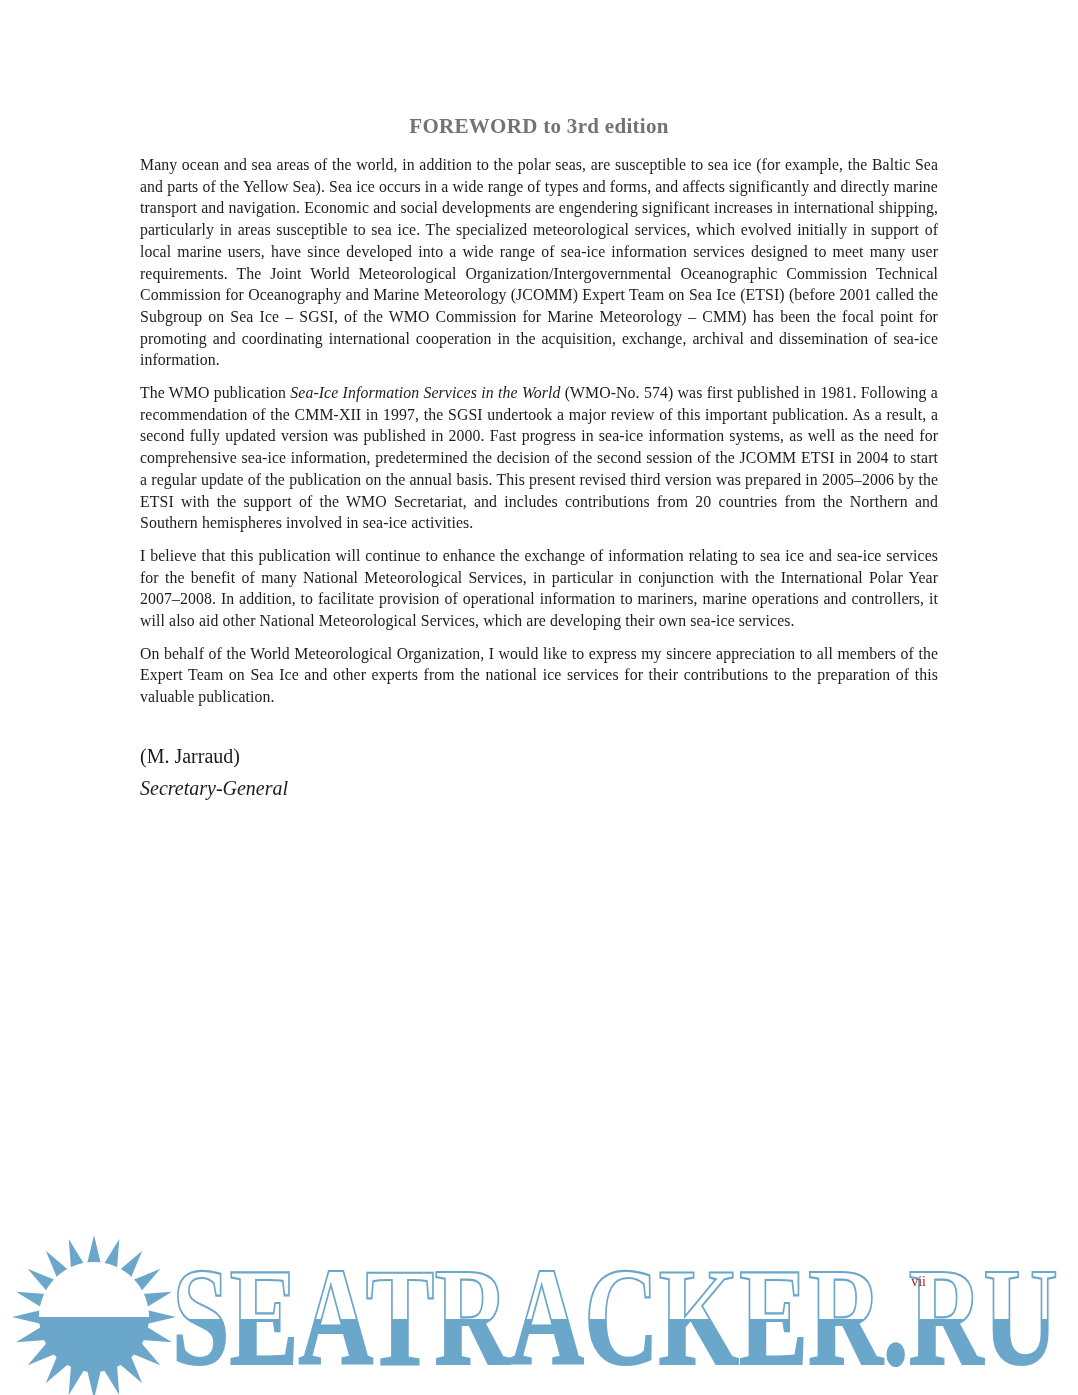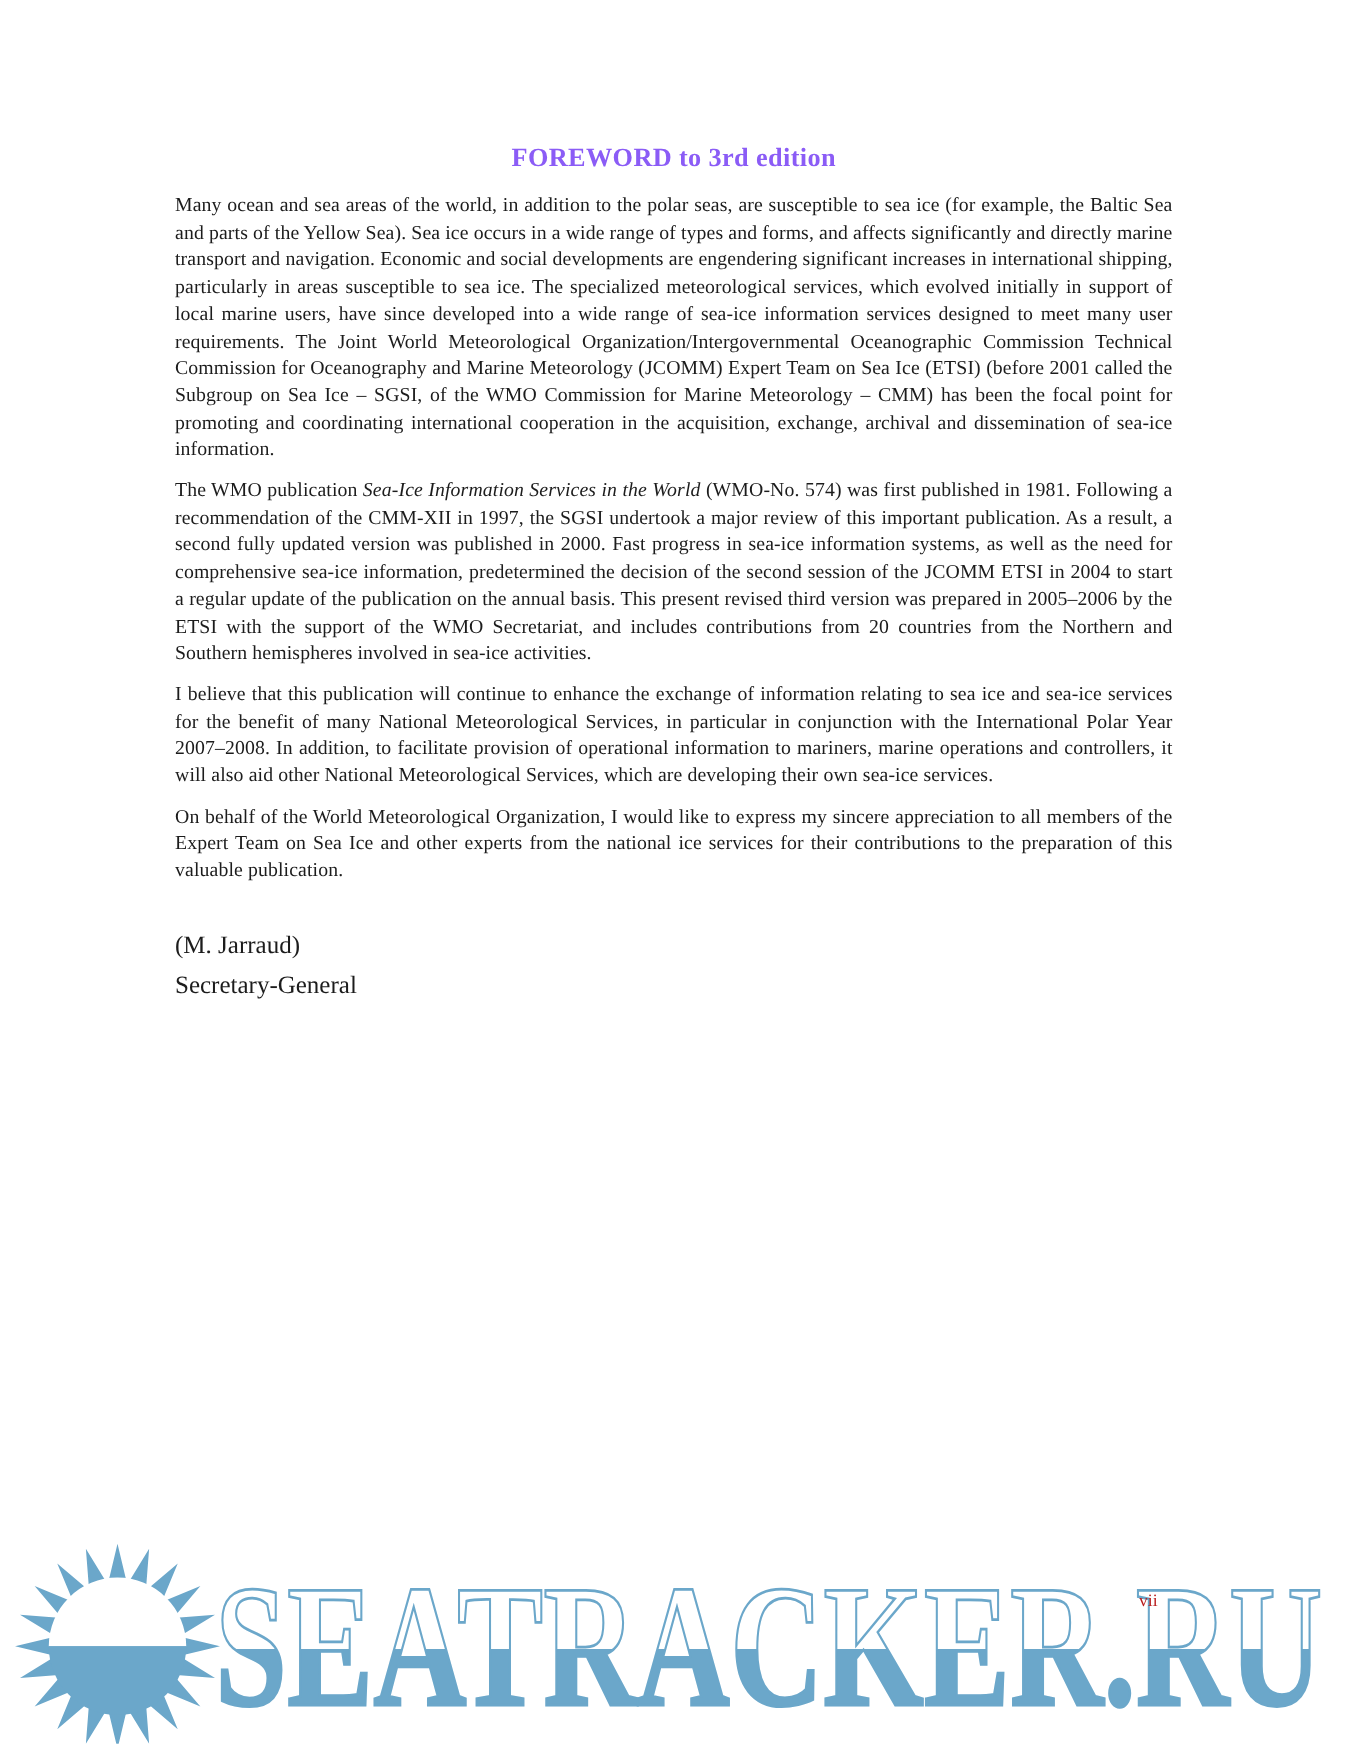--- a/index.html
+++ b/index.html
@@ -20,21 +20,21 @@
     top: 112px;
     width: 798px;
     color: #1c1c1c;
   }
   .doc-title {
     margin: 0 0 14px 0;
     text-align: center;
     font-size: 21px;
     font-weight: bold;
     letter-spacing: 0.3px;
-    color: #8b5cf6;
+    color: #737373;
     line-height: 28px;
   }
   .para {
     margin: 0 0 11px 0;
     text-align: justify;
     font-size: 15.8px;
     line-height: 21.7px;
     letter-spacing: 0.1px;
   }
   .para em {
@@ -42,20 +42,21 @@
   .sig {
     margin: 0;
     font-size: 20px;
     line-height: 21.7px;
   }
   .sig-name {
     margin-top: 38px;
   }
   .sig-role {
     margin-top: 10px;
+    font-style: italic;
   }
   .page-number {
     position: absolute;
     top: 1274px;
     right: 152px;
     font-size: 14px;
     color: #b91c1c;
     z-index: 5;
   }
   .watermark-svg {

